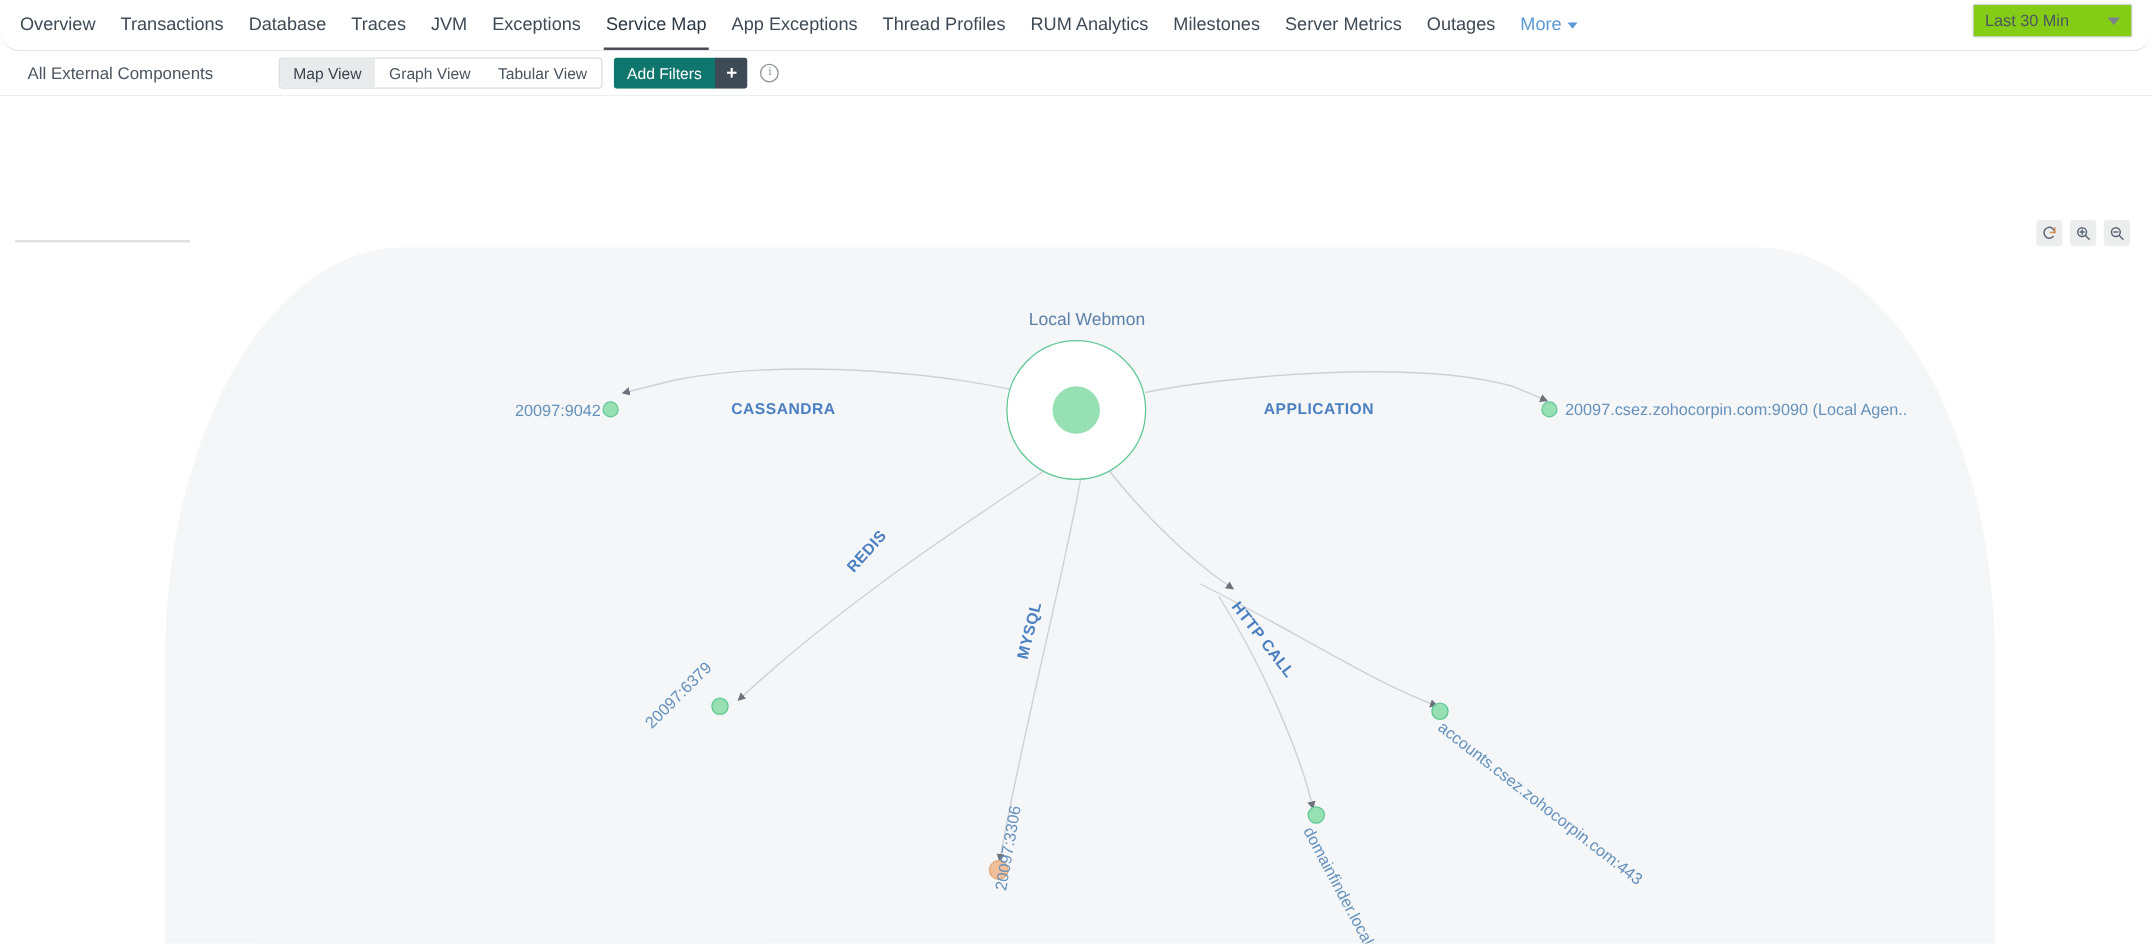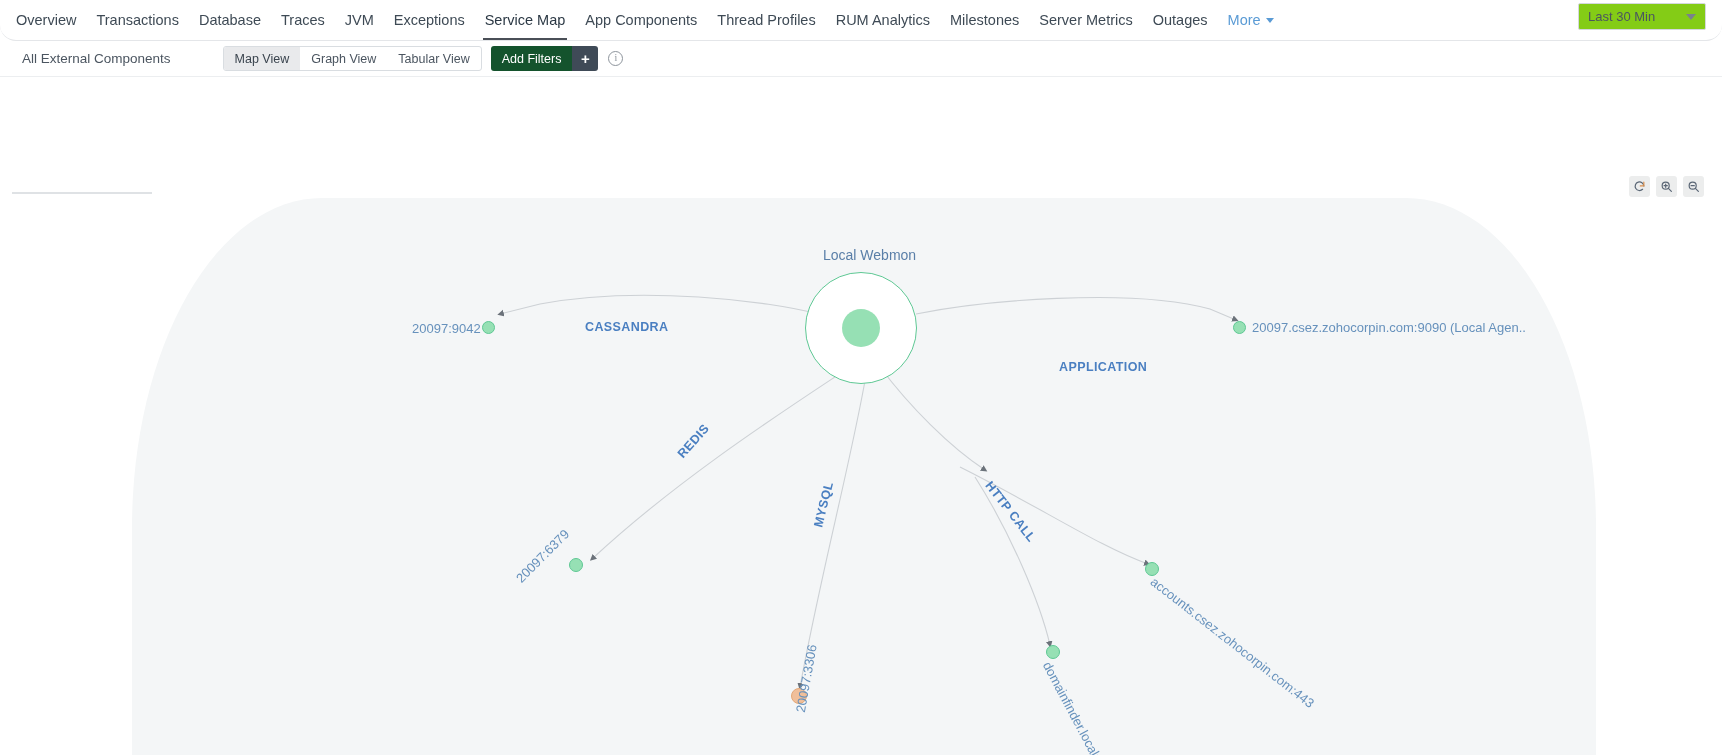--- a/index.html
+++ b/index.html
@@ -117,21 +117,21 @@
   .addfilters {
     display: flex;
     align-items: center;
     height: 25px;
     margin-left: 9px;
     border-radius: 3px;
     overflow: hidden;
     cursor: pointer;
   }
   .addfilters .af-label {
-    background: #14532d;
+    background: #0f766e;
     color: #ffffff;
     font-size: 12.5px;
     padding: 0 11px;
     height: 100%;
     display: flex;
     align-items: center;
     white-space: nowrap;
   }
   .addfilters .af-plus {
     background: #3f4a57;
@@ -244,21 +244,21 @@
 
 <div class="topbar">
   <div class="nav">
     <div class="nav-item">Overview</div>
     <div class="nav-item">Transactions</div>
     <div class="nav-item">Database</div>
     <div class="nav-item">Traces</div>
     <div class="nav-item">JVM</div>
     <div class="nav-item">Exceptions</div>
     <div class="nav-item active">Service Map</div>
-    <div class="nav-item">App Components</div>
+    <div class="nav-item">App Exceptions</div>
     <div class="nav-item">Thread Profiles</div>
     <div class="nav-item">RUM Analytics</div>
     <div class="nav-item">Milestones</div>
     <div class="nav-item">Server Metrics</div>
     <div class="nav-item">Outages</div>
     <div class="nav-item more">
       <span>More</span>
       <span class="caret-down"></span>
     </div>
   </div>
@@ -343,21 +343,21 @@
 
   <div class="center-node" style="left:805px; top:195px;">
     <div class="core"></div>
   </div>
   <div class="lbl center-lbl" style="left:823px; top:170px;">Local Webmon</div>
 
   <div class="lbl edge" style="left:585px; top:243px;">CASSANDRA</div>
   <div class="node-dot" style="left:482px; top:244px; width:13px; height:13px; background:#96e0b4; border:1.4px solid #5ec894;"></div>
   <div class="lbl node" style="left:412px; top:243px; transform:translateY(-50%); top:251px;">20097:9042</div>
 
-  <div class="lbl edge" style="left:1059px; top:243px;margin-top:40px;">APPLICATION</div>
+  <div class="lbl edge" style="left:1011px; top:243px;">APPLICATION</div>
   <div class="node-dot" style="left:1233px; top:244px; width:13px; height:13px; background:#96e0b4; border:1.4px solid #5ec894;"></div>
   <div class="lbl node" style="left:1252px; top:243px;">20097.csez.zohocorpin.com:9090 (Local Agen..</div>
 
   <div class="lbl edge" style="left:680px; top:372px; transform:rotate(-48deg); transform-origin:left center;">REDIS</div>
   <div class="node-dot" style="left:569px; top:481px; width:14px; height:14px; background:#96e0b4; border:1.4px solid #5ec894;"></div>
   <div class="lbl node" style="left:513px; top:498px; transform:rotate(-45deg); transform-origin:left top;">20097:6379</div>
 
   <div class="lbl edge" style="left:818px; top:443px; transform:rotate(-76deg); transform-origin:left center;">MYSQL</div>
   <div class="node-dot" style="left:791px; top:611px; width:16px; height:16px; background:#f0bf9a; border:1.4px solid #e3a878;"></div>
   <div class="lbl node" style="left:793px; top:634px; transform:rotate(-80deg); transform-origin:left top;">20097:3306</div>

